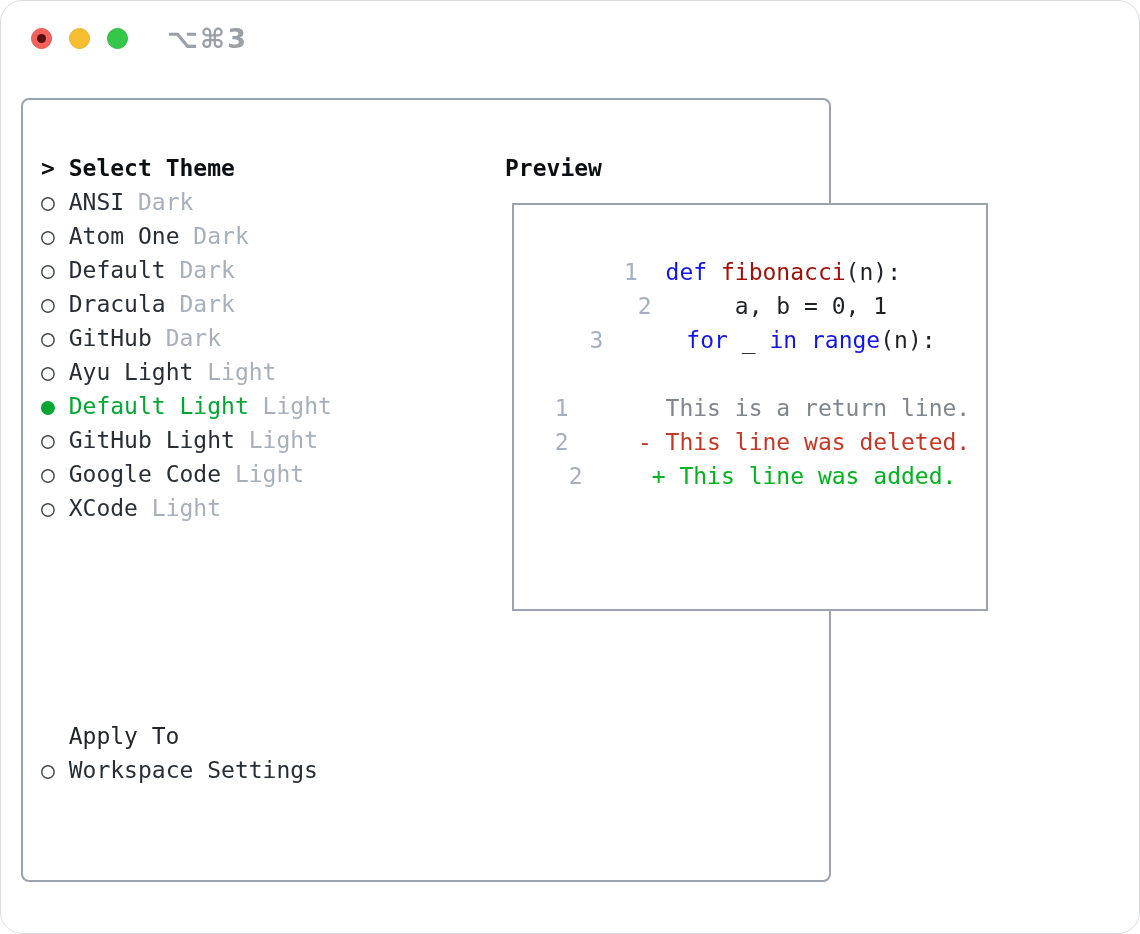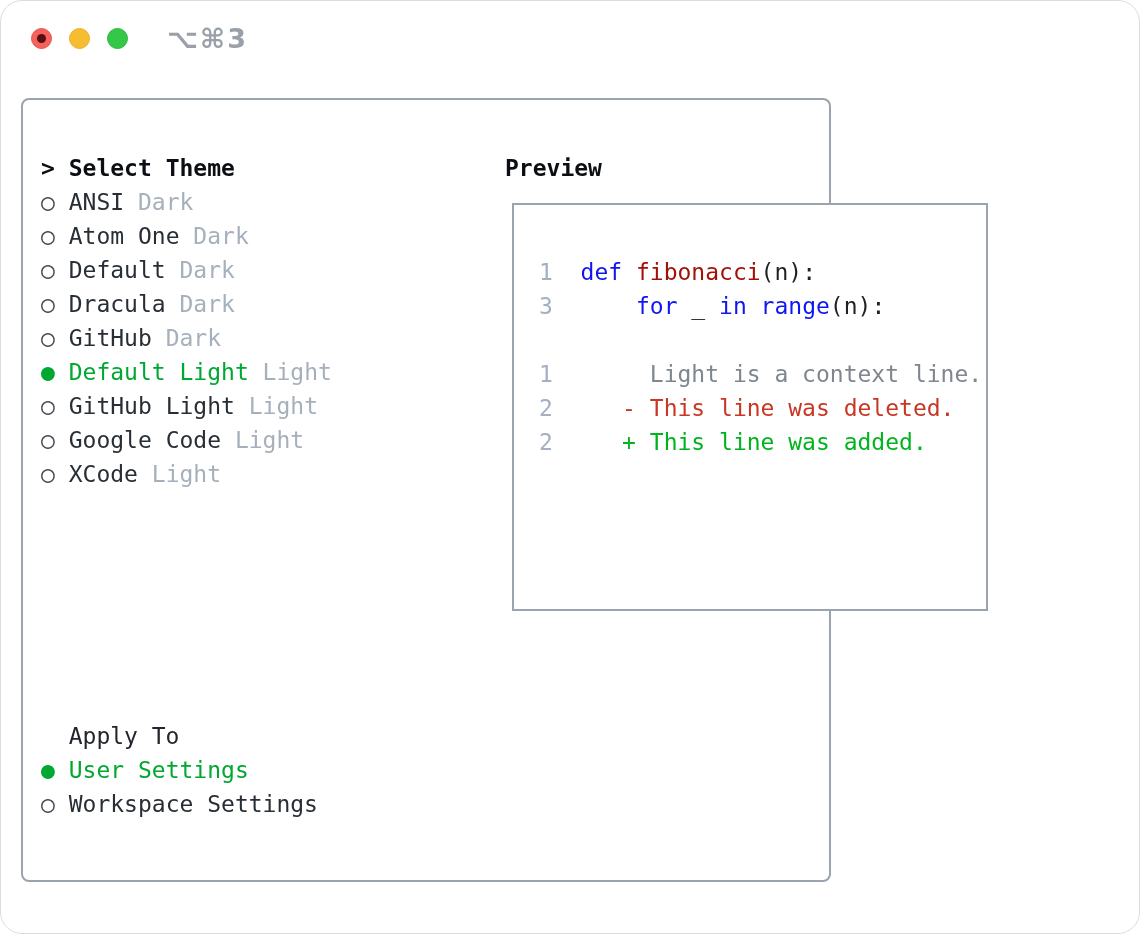--- a/index.html
+++ b/index.html
@@ -44,21 +44,21 @@
   .apply-title{padding-left:2ch;color:var(--text-dark);}
   .opt-label{color:#282e36;}
   .opt-label.sel{color:var(--green-selected);}
   .help{color:var(--muted);}
   
   .preview-title{position:absolute;left:482px;top:51px;font-weight:bold;color:var(--text-black);}
   .preview-box{
     position:absolute;left:489px;top:103px;width:476px;height:408px;
     border:2px solid var(--panel-border);background:#fff;overflow:hidden;
   }
-  .preview-code{padding:50px 0 0 25px;}
+  .preview-code{padding:50px 0 0 25px;text-align:center;}
   .seg-num{color:var(--gray-linenum);}
   .seg-plain{color:#1d2025;}
   .seg-kw{color:var(--blue-keyword);}
   .seg-fn{color:var(--darkred-function);}
   .seg-ctx{color:var(--gray-context);}
   .seg-del{color:var(--red-deleted);}
   .seg-add{color:var(--green-added);}
 </style>
 </head>
 <body>
@@ -77,42 +77,43 @@
   <div class="panel">
 
     <div class="left-col">
       <div class="row title"><span class="chevron">&gt;</span><span> </span><span>Select Theme</span></div>
 
     <div class="row"><span class="radio">○</span><span class=""> </span><span class="tname">ANSI</span><span class=""> </span><span class="variant">Dark</span></div>
         <div class="row"><span class="radio">○</span><span class=""> </span><span class="tname">Atom One</span><span class=""> </span><span class="variant">Dark</span></div>
         <div class="row"><span class="radio">○</span><span class=""> </span><span class="tname">Default</span><span class=""> </span><span class="variant">Dark</span></div>
         <div class="row"><span class="radio">○</span><span class=""> </span><span class="tname">Dracula</span><span class=""> </span><span class="variant">Dark</span></div>
         <div class="row"><span class="radio">○</span><span class=""> </span><span class="tname">GitHub</span><span class=""> </span><span class="variant">Dark</span></div>
+        <div class="row"><span class="radio">○</span><span class=""> </span><span class="tname">Ayu Light</span><span class=""> </span><span class="variant">Light</span></div>
         <div class="row"><span class="radio sel">●</span><span class=""> </span><span class="tname sel">Default Light</span><span class=""> </span><span class="variant">Light</span></div>
         <div class="row"><span class="radio">○</span><span class=""> </span><span class="tname">GitHub Light</span><span class=""> </span><span class="variant">Light</span></div>
         <div class="row"><span class="radio">○</span><span class=""> </span><span class="tname">Google Code</span><span class=""> </span><span class="variant">Light</span></div>
         <div class="row"><span class="radio">○</span><span class=""> </span><span class="tname">XCode</span><span class=""> </span><span class="variant">Light</span></div>
       </div>
 
     <div class="left-col" style="top:619px;">
       <div class="row apply-title"><span>Apply To</span></div>
 
-    <div class="row"><span class="radio sel">●</span><span class=""> </span><span class="opt-label sel">User Settings</span></div>
         <div class="row"><span class="radio">○</span><span class=""> </span><span class="opt-label">Workspace Settings</span></div>
       </div>
 
 
     <div class="row preview-title">Preview</div>
 
     <div class="preview-box">
       <div class="preview-code">
 
       <div class="row code-row"><span class="seg-num">1</span><span class="seg-plain">  </span><span class="seg-kw">def</span><span class="seg-plain"> </span><span class="seg-fn">fibonacci</span><span class="seg-plain">(n):</span></div>
+          <div class="row code-row"><span class="seg-num">2</span><span class="seg-plain">      a, b = 0, 1</span></div>
           <div class="row code-row"><span class="seg-num">3</span><span class="seg-plain">      </span><span class="seg-kw">for</span><span class="seg-plain"> _ </span><span class="seg-kw">in</span><span class="seg-plain"> </span><span class="seg-kw">range</span><span class="seg-plain">(n):</span></div>
           <div class="row code-row"></div>
-          <div class="row code-row"><span class="seg-num">1</span><span class="seg-plain">       </span><span class="seg-ctx">Light is a context line.</span></div>
+          <div class="row code-row"><span class="seg-num">1</span><span class="seg-plain">       </span><span class="seg-ctx">This is a return line.</span></div>
           <div class="row code-row"><span class="seg-num">2</span><span class="seg-plain">     </span><span class="seg-del">- This line was deleted.</span></div>
           <div class="row code-row"><span class="seg-num">2</span><span class="seg-plain">     </span><span class="seg-add">+ This line was added.</span></div>
         </div>
     </div>
 
   </div>
 </div>
 
 </body></html>

